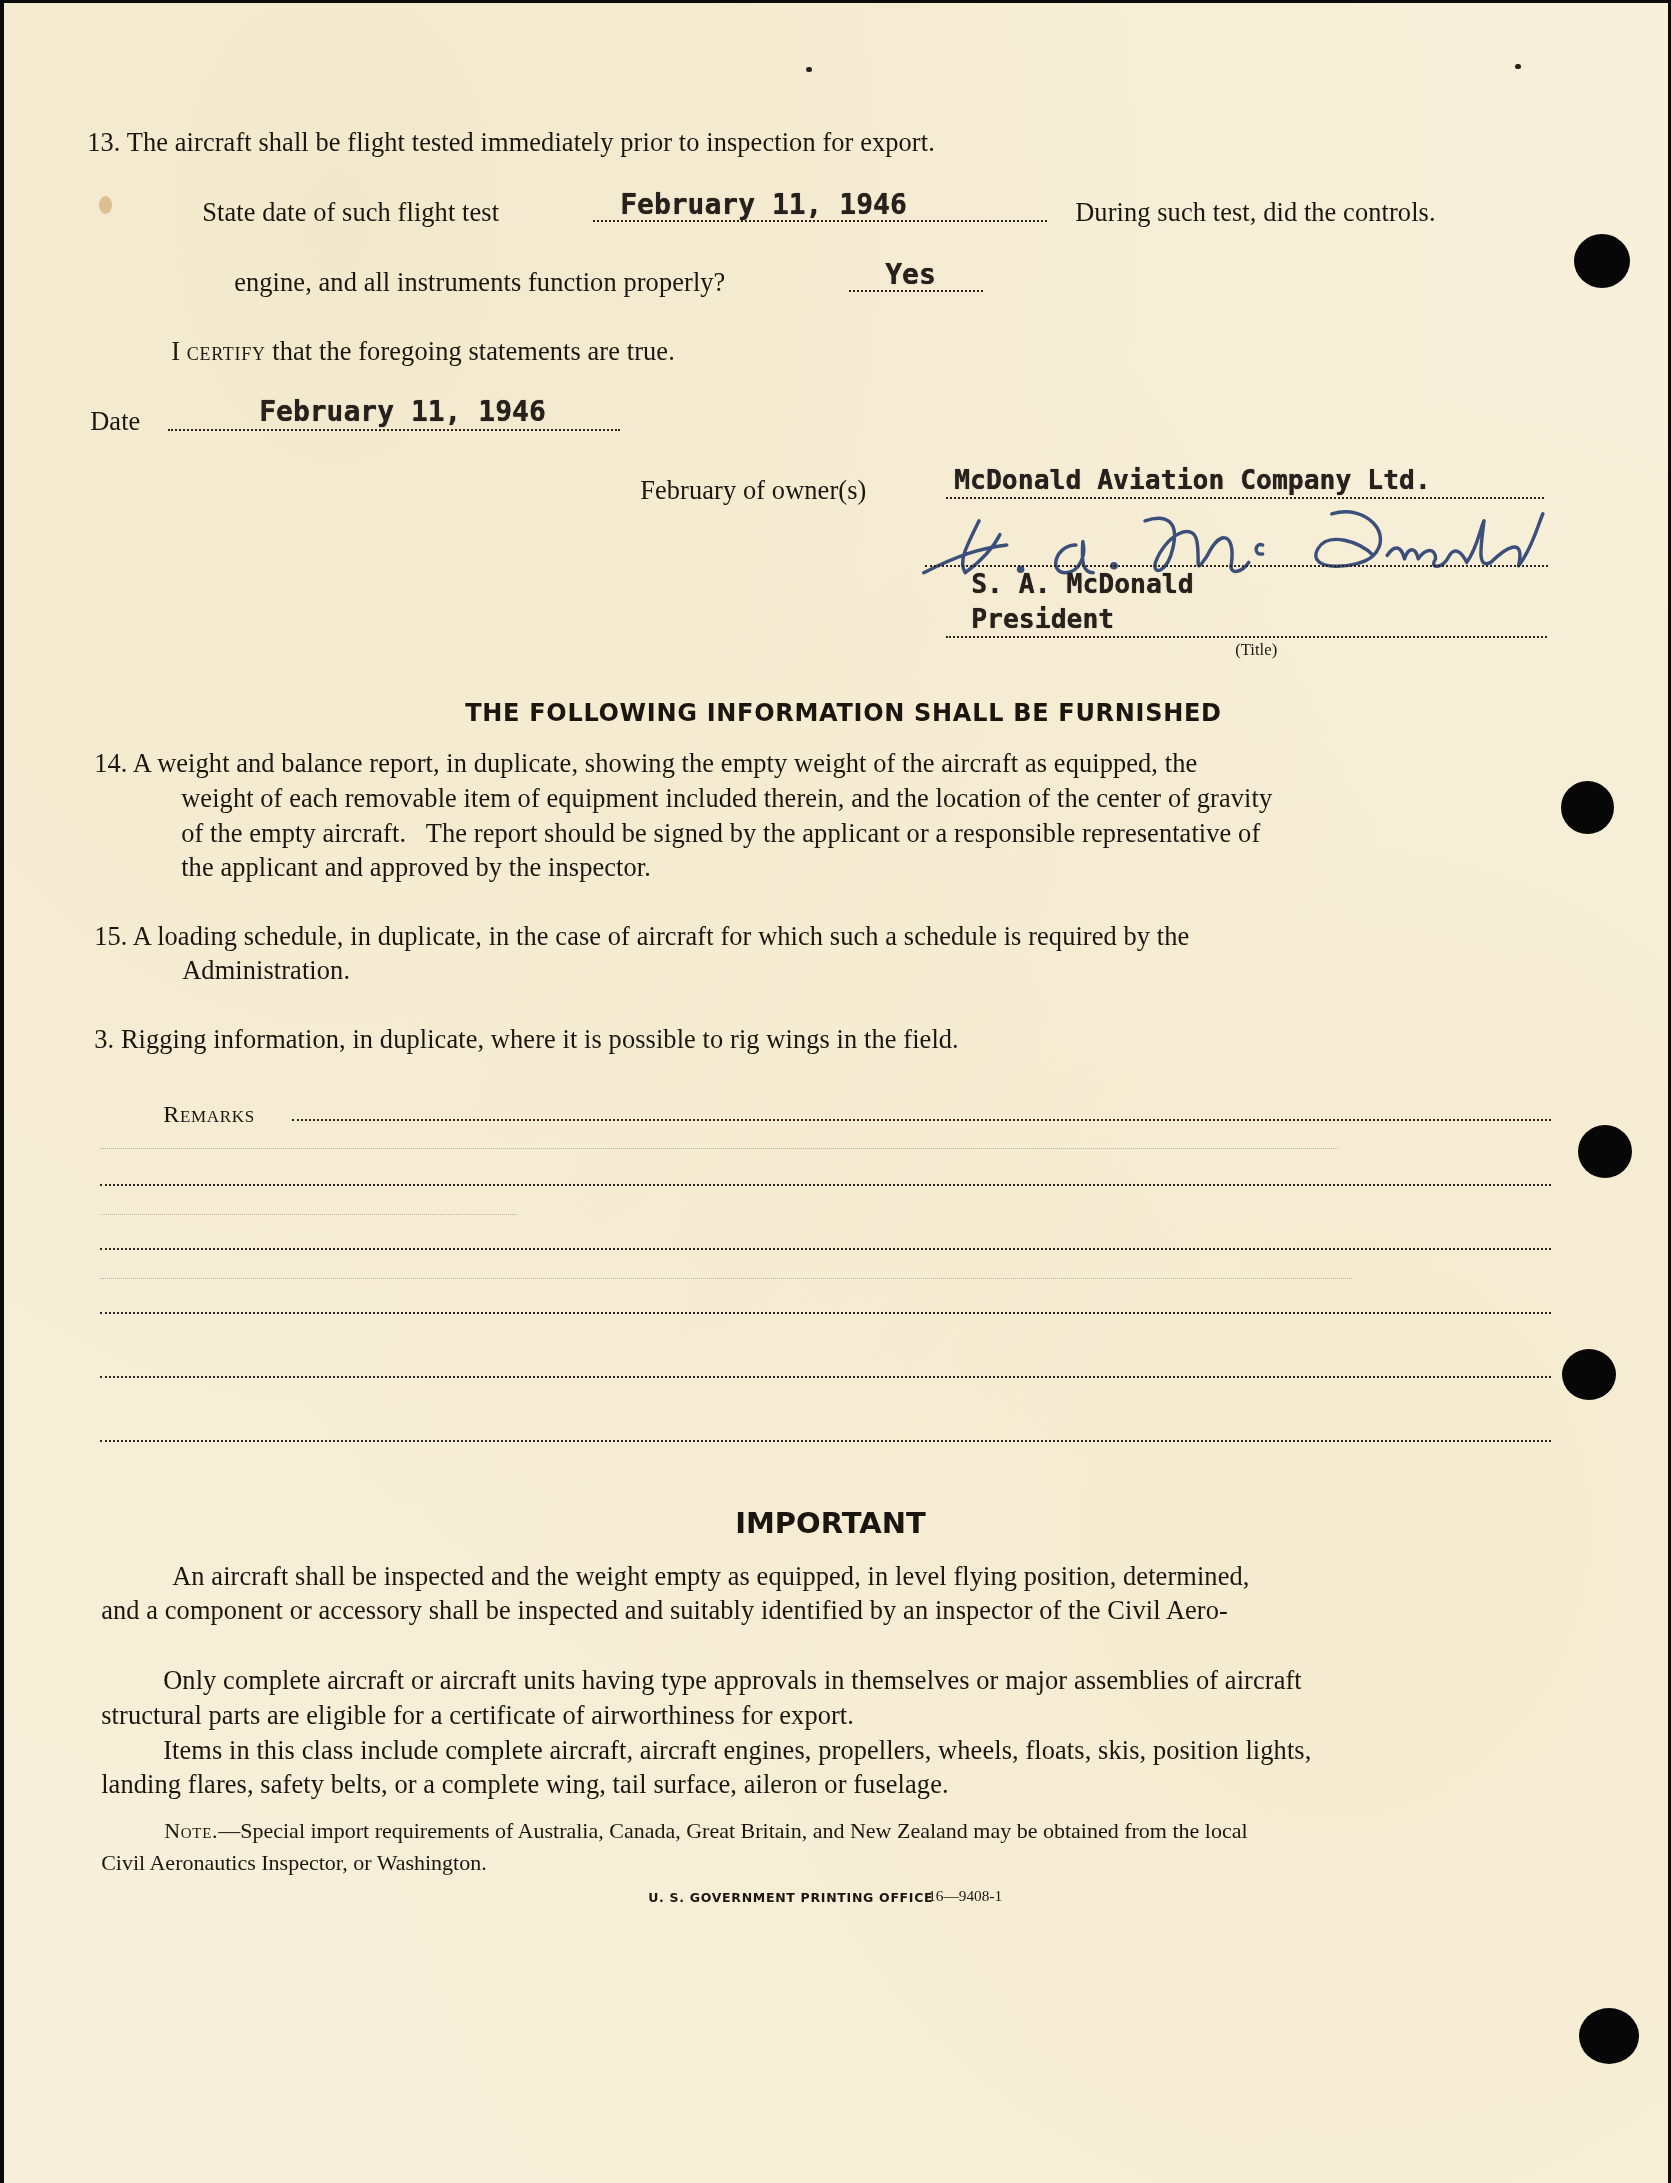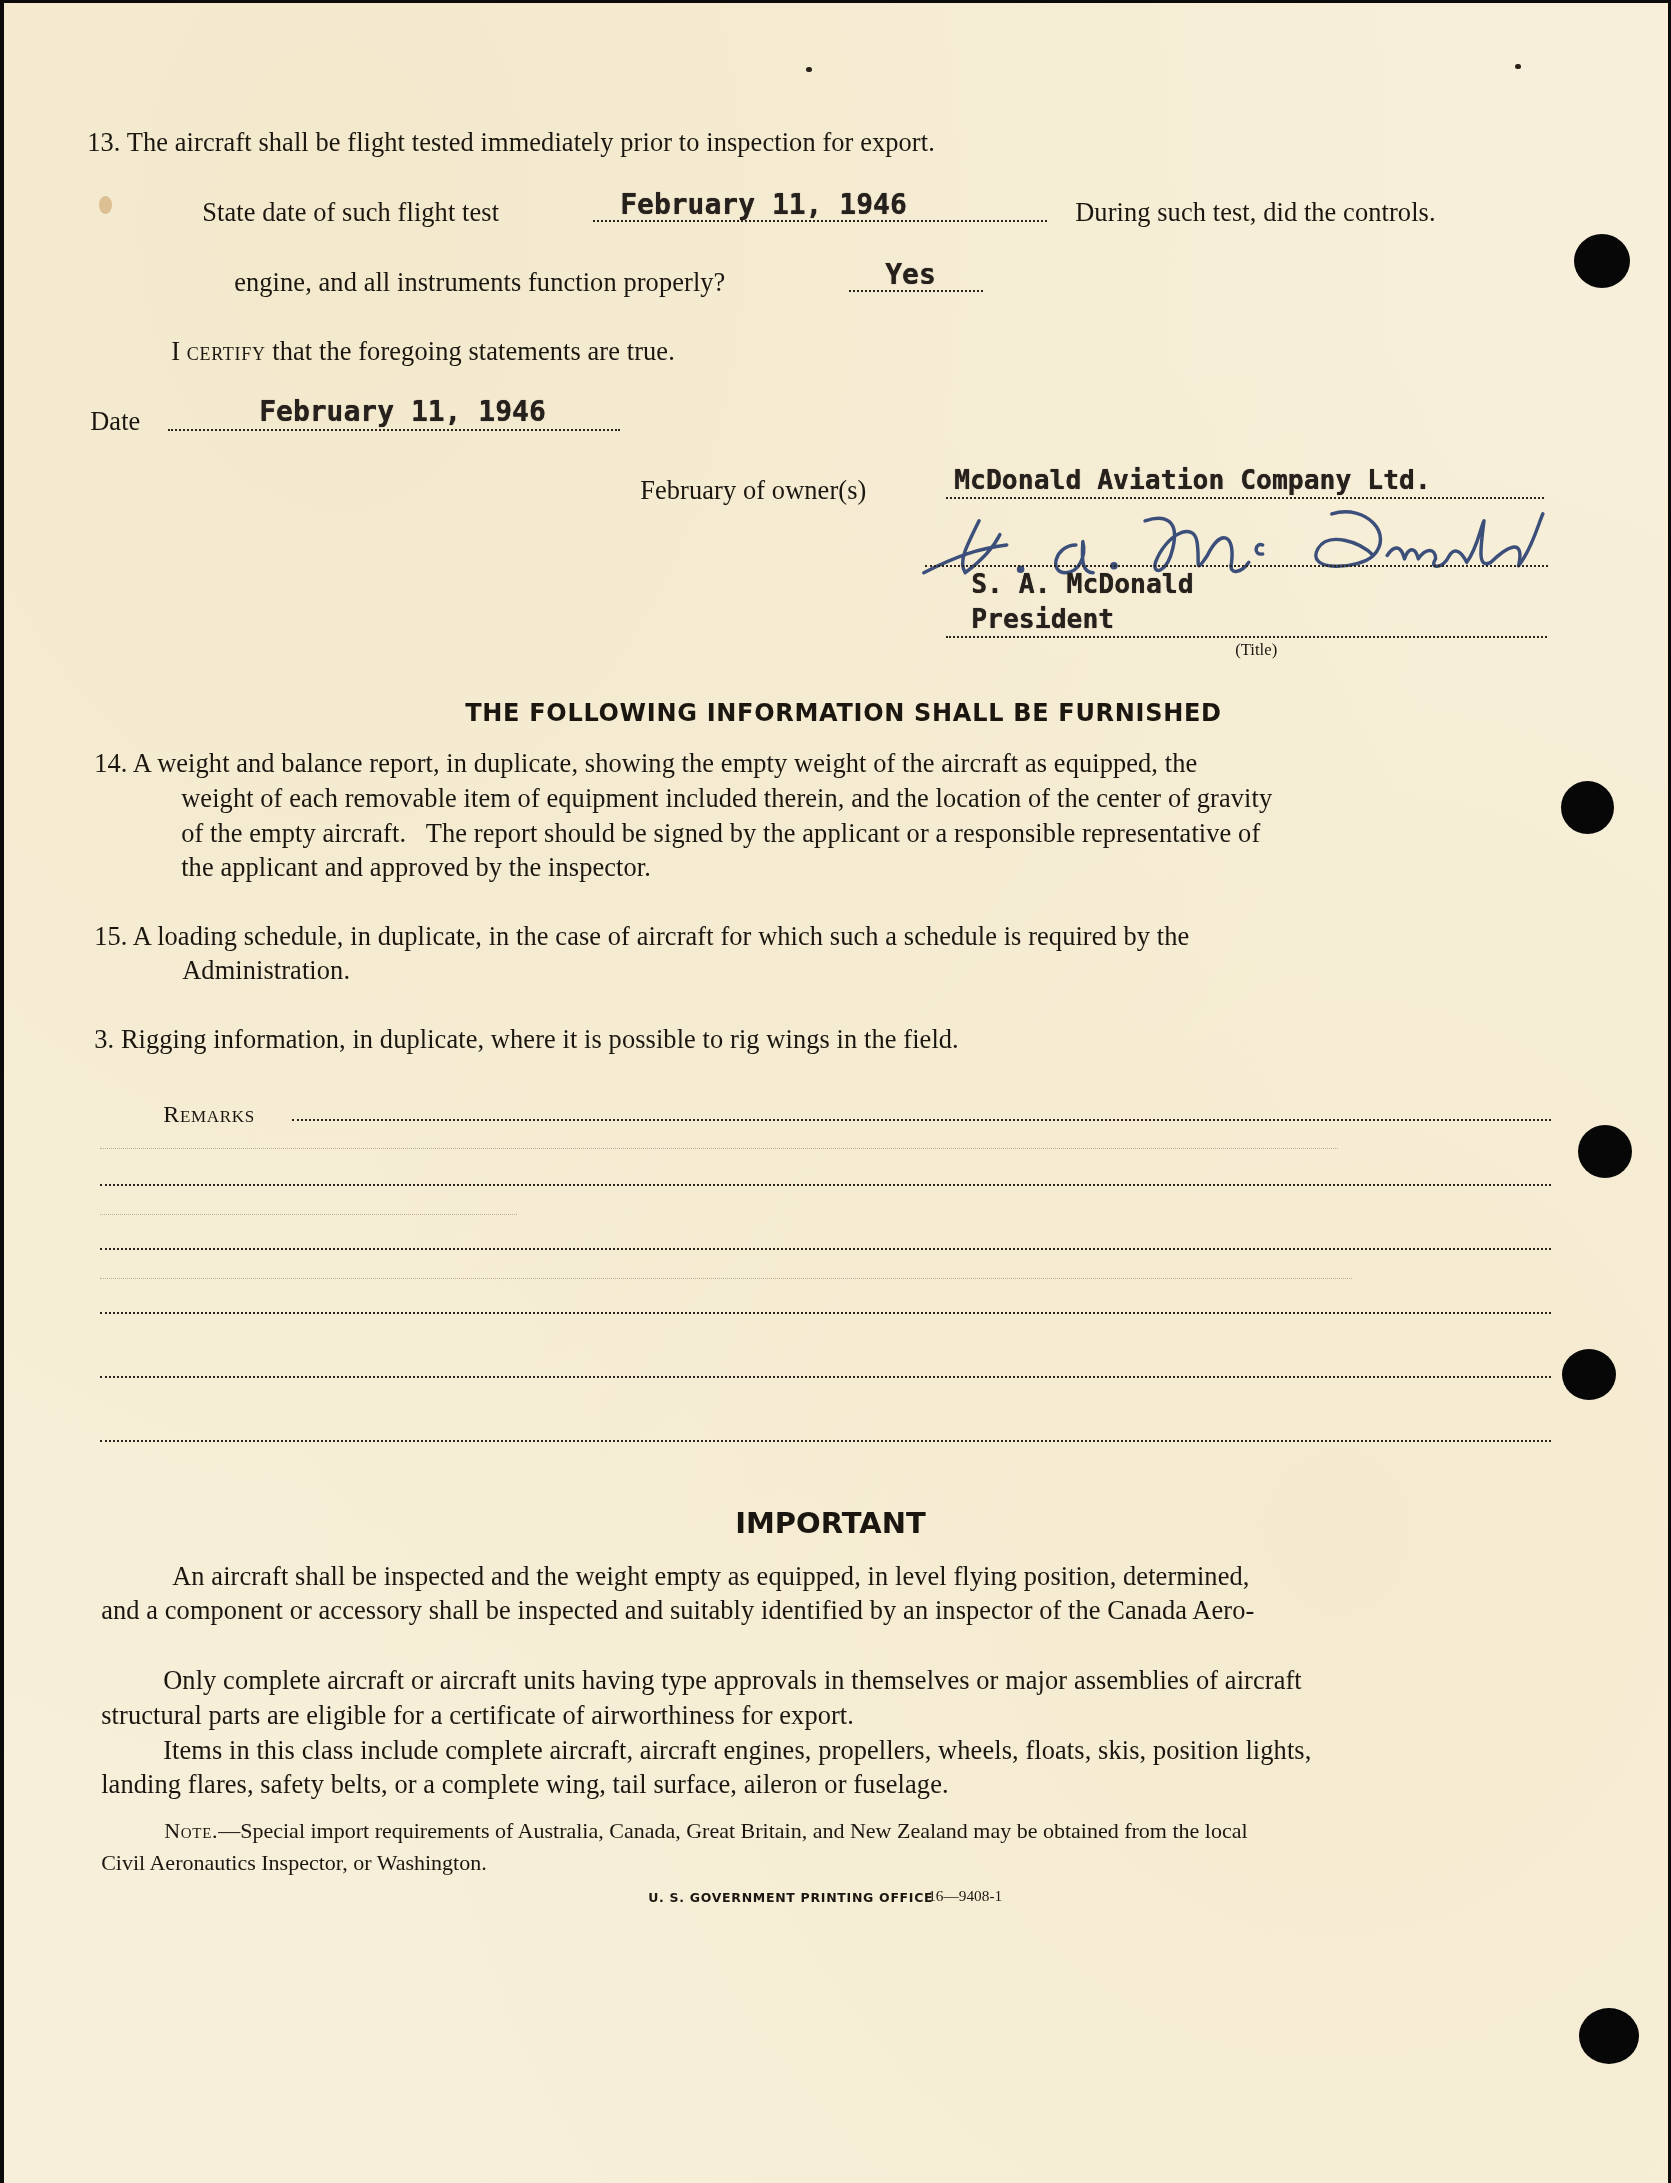--- a/index.html
+++ b/index.html
@@ -132,21 +132,21 @@
   <div class="dots" style="left:96px;top:1245px;width:1451px;"></div>
   <div class="dots faint" style="left:96px;top:1275px;width:1252px;"></div>
   <div class="dots" style="left:96px;top:1309px;width:1451px;"></div>
   <div class="dots" style="left:96px;top:1373px;width:1451px;"></div>
   <div class="dots" style="left:96px;top:1437px;width:1451px;"></div>
   <div class="abs" style="left:96px;top:1085px;width:1451px;height:362px;"></div>
 
   <div class="abs heading-sans" style="left:731px;top:1503px;font-size:29px;letter-spacing:0;">IMPORTANT</div>
 
   <div class="abs body-text" style="left:168px;top:1556px;">An aircraft shall be inspected and the weight empty as equipped, in level flying position, determined,</div>
-  <div class="abs body-text" style="left:97px;top:1590px;">and a component or accessory shall be inspected and suitably identified by an inspector of the Canada Aero-</div>
+  <div class="abs body-text" style="left:97px;top:1590px;">and a component or accessory shall be inspected and suitably identified by an inspector of the Civil Aero-</div>
 
   <div class="abs body-text" style="left:159px;top:1660px;">Only complete aircraft or aircraft units having type approvals in themselves or major assemblies of aircraft</div>
   <div class="abs body-text" style="left:97px;top:1695px;">structural parts are eligible for a certificate of airworthiness for export.</div>
 
   <div class="abs body-text" style="left:159px;top:1730px;">Items in this class include complete aircraft, aircraft engines, propellers, wheels, floats, skis, position lights,</div>
   <div class="abs body-text" style="left:97px;top:1764px;">landing flares, safety belts, or a complete wing, tail surface, aileron or fuselage.</div>
 
   <div class="abs" style="left:160px;top:1812px;font-size:22px;line-height:31px;">
     <span class="sc">Note.</span><span>—Special import requirements of Australia, Canada, Great Britain, and New Zealand may be obtained from the local</span>
   </div>

